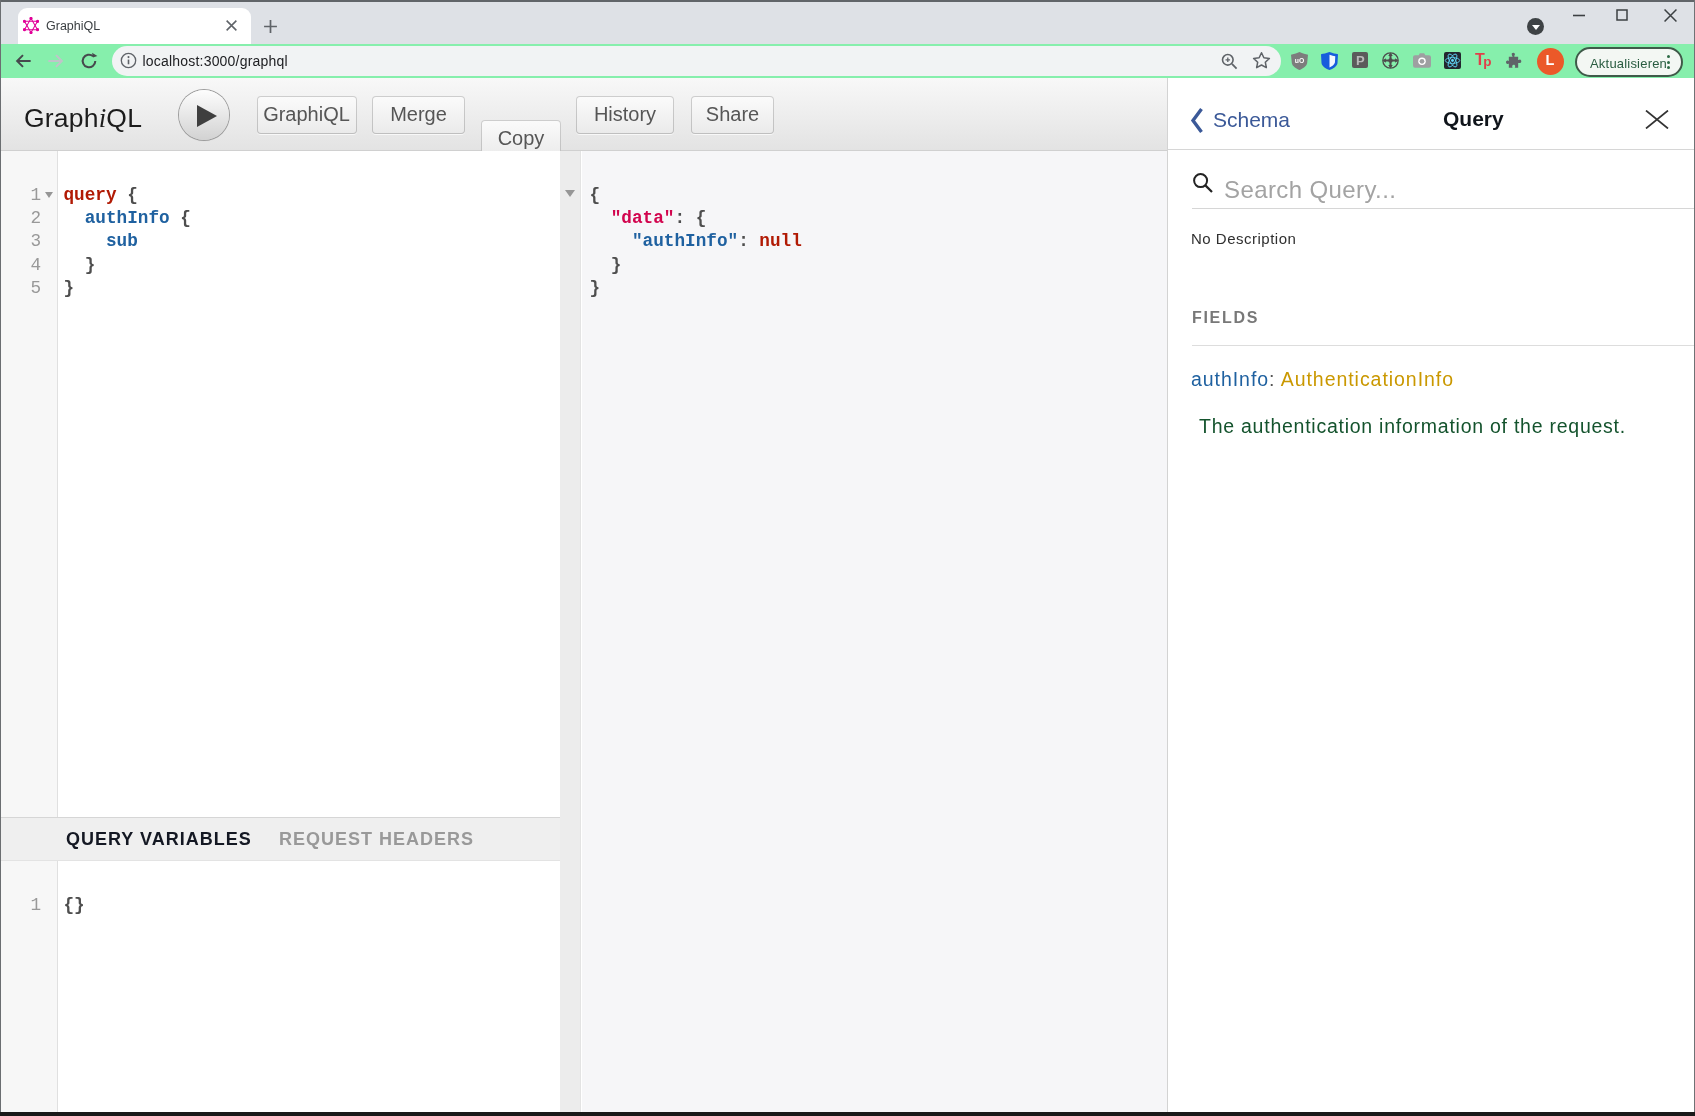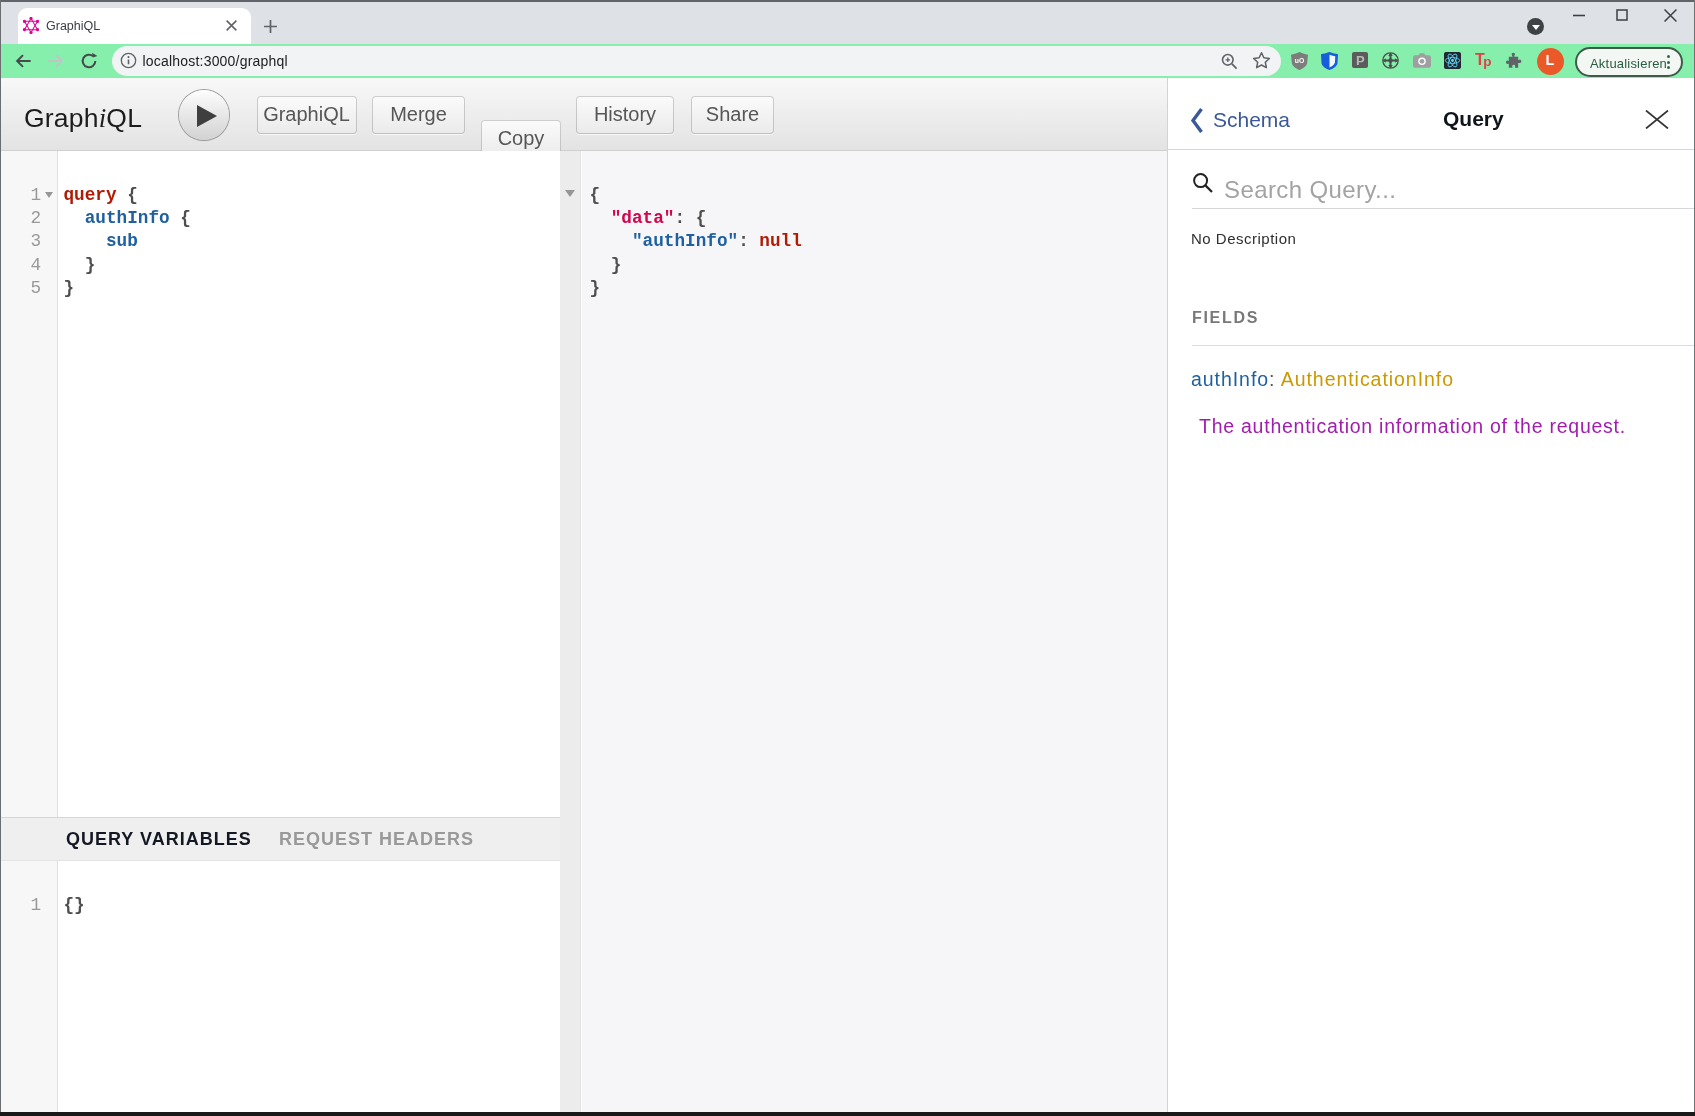--- a/index.html
+++ b/index.html
@@ -59,21 +59,21 @@
   #sidebar { left:1167px; top:78px; width:527px; height:1034px; background:#fff; border-left:1px solid #d3d3d3; }
   #docheader { left:1168px; top:78px; width:526px; height:72px; border-bottom:1px solid #d6d6d6; background:#fff; }
   #schema { left:1213px; top:108px; font-size:21px; color:#3B5998; }
   #doctitle { left:1443px; top:107px; font-size:21px; font-weight:bold; color:#10151b; }
   #searchrow { left:1192px; top:150px; width:503px; height:59px; border-bottom:1px solid #d6d6d6; }
   #searchph { left:1224px; top:176px; font-size:24px; color:#a3a3a3; letter-spacing:0.4px; }
   #nodesc { left:1191px; top:230px; font-size:15px; color:#2f2f2f; letter-spacing:0.5px; }
   #fields { left:1192px; top:309px; font-size:16px; font-weight:bold; letter-spacing:1.7px; color:#787878; }
   #fieldsline { left:1192px; top:345px; width:503px; height:1px; background:#ddd; }
   #fieldrow { left:1191px; top:368px; font-size:19.5px; letter-spacing:0.95px; }
-  #fielddesc { left:1199px; top:415px; font-size:19.5px; color:#a21caf; letter-spacing:0.75px; }
+  #fielddesc { left:1199px; top:415px; font-size:19.5px; color:#14532d; letter-spacing:0.75px; }
 </style>
 </head>
 <body>
 
   <div id="tabbar" class="abs"></div>
   <div id="tab" class="abs"></div>
   <div id="tabtitle" class="abs">GraphiQL</div>
 
   <div id="addrbar" class="abs">
     <div id="omnibox" class="abs"></div>

